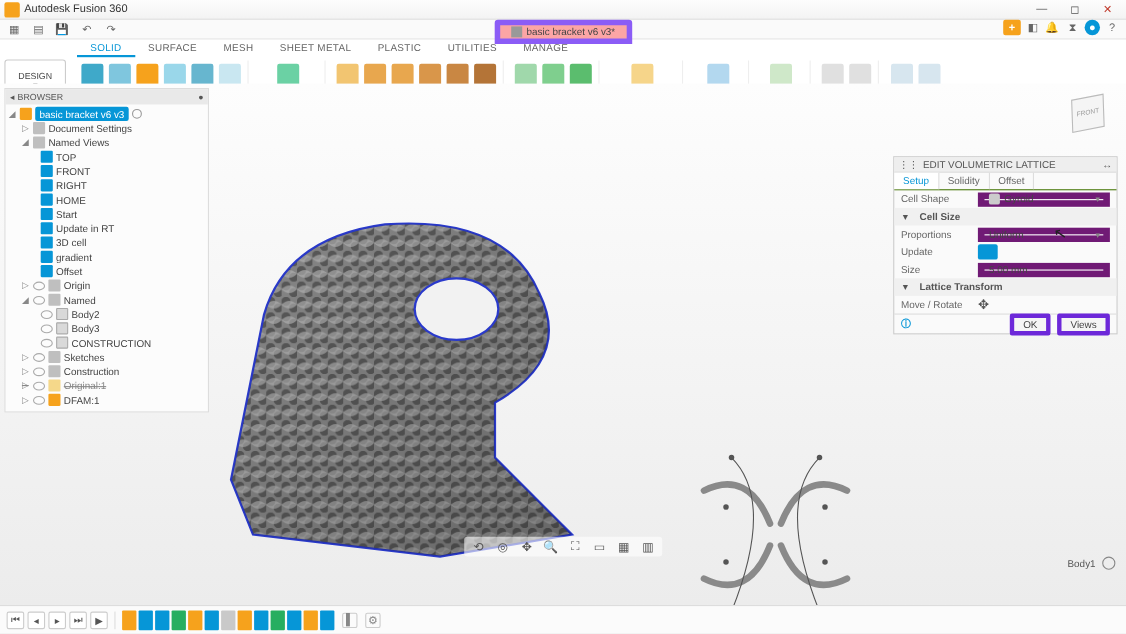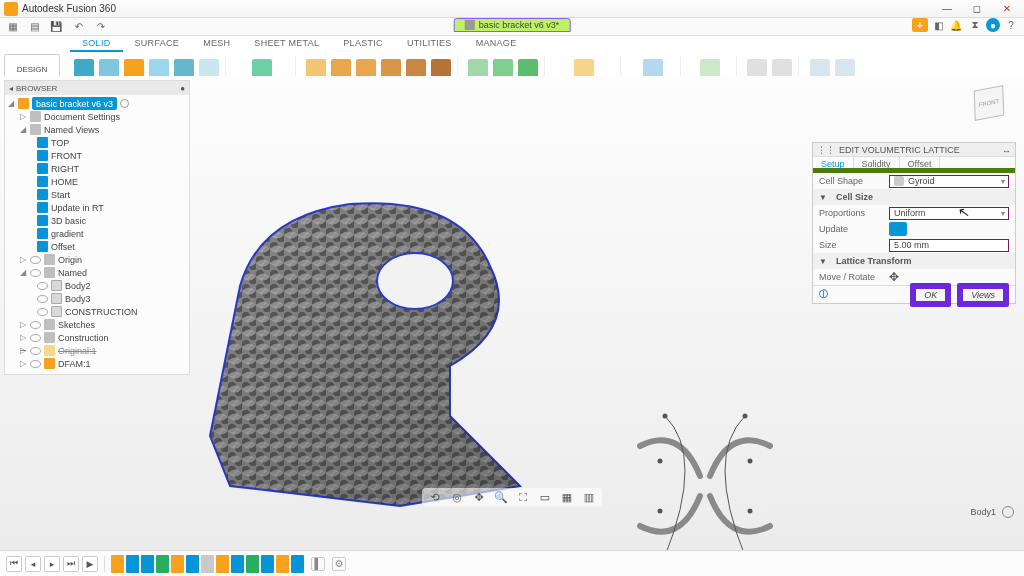--- a/index.html
+++ b/index.html
@@ -8,29 +8,29 @@
   .titlebar { height: 18px; background: linear-gradient(#fdfdfd,#f3f3f3); display:flex; align-items:center; padding:0 4px; border-bottom:1px solid #ddd;}
   .title-left { display:flex; align-items:center; gap:4px;}
   .title-center { flex:1; text-align:center; color:#666;}
   .title-right { display:flex; gap:4px; align-items:center;}
   .win-btn { width:26px; height:14px; display:flex; align-items:center; justify-content:center; color:#555;}
   .win-btn.close{color:#c0392b;}
   .product-icon{width:14px;height:14px;background:#f6a21c;border-radius:2px;position:relative;}
   
   .qa-row{height:18px; background:#fafafa;border-bottom:1px solid #e0e0e0;display:flex;align-items:center;padding:0 6px;gap:8px;}
   .qa-ico{width:14px;height:14px;display:flex;align-items:center;justify-content:center;color:#666;}
-  .doc-tab{position:absolute;top:18px;left:50%;transform:translateX(-50%);background:#bef264;border:1px solid #8b5cf6;border-radius:3px 3px 0 0;padding:1px 10px;display:flex;align-items:flex-end;gap:4px;font-size:9px;color:#444;}
+  .doc-tab{position:absolute;top:18px;left:50%;transform:translateX(-50%);background:#fca5a5;border:5px solid #8b5cf6;border-radius:3px 3px 0 0;padding:1px 10px;display:flex;align-items:flex-end;gap:4px;font-size:9px;color:#444;}
   .tabstrip{position:absolute;top:18px;right:6px;display:flex;align-items:center;gap:4px;}
   .addtab{width:16px;height:14px;background:#f6a21c;color:#fff;display:flex;align-items:center;justify-content:center;border-radius:2px;font-weight:bold;}
   
   .ribbon{background:#fff;border-bottom:1px solid #d0d0d0;}
   .ribbon-tabs{display:flex;padding-left:70px;gap:0;height:16px;}
   .rtab{padding:2px 12px;font-size:9px;color:#666;letter-spacing:.3px;text-align:right;}
   .rtab.active{color:#0696D7;border-bottom:2px solid #0696D7;}
-  .ribbon-body{display:flex;align-items:flex-end;height:42px;padding:2px 4px;gap:4px;}
+  .ribbon-body{display:flex;align-items:center;height:42px;padding:2px 4px;gap:4px;}
   .design-btn{width:56px;height:38px;border:1px solid #ccc;border-radius:3px;display:flex;flex-direction:column;align-items:center;justify-content:center;font-size:8px;color:#444;gap:1px;margin-right:4px;}
   .rgroup{display:flex;flex-direction:column;align-items:center;border-right:1px solid #eee;padding:0 6px;}
   .rgroup.noborder{border-right:none;}
   .ricons{display:flex;gap:5px;align-items:center;height:26px;}
   .rico{width:20px;height:20px;border-radius:2px;}
   .rlabel{font-size:8px;color:#777;display:flex;align-items:center;gap:2px;margin-top:1px;}
   .dd{font-size:7px;color:#888;}
   
   .browser{position:absolute;top:80px;left:4px;width:186px;background:#fcfcfc;border:1px solid #ddd;}
   .browser-hdr{height:14px;background:#e9e9e9;display:flex;align-items:center;justify-content:space-between;padding:0 4px;font-size:8px;color:#555;}
@@ -42,31 +42,31 @@
   .vico{width:11px;height:11px;border-radius:1px;}
   .vico.cube{background:#0696D7;}
   .vico.folder{background:#bfbfbf;}
   .vico.body{background:#d9d9d9;border:1px solid #aaa;}
   .vico.sketch{background:#f5d88a;}
   .vico.comp{background:#f6a21c;}
   .eye{width:11px;height:8px;border:1px solid #aaa;border-radius:50%;}
   
   .proppanel{position:absolute;top:142px;right:8px;width:204px;background:#fafafa;border:1px solid #ccc;font-size:9px;color:#444;}
   .pp-title{height:14px;background:#eee;display:flex;align-items:center;gap:4px;padding:0 4px;color:#555;border-bottom:1px solid #ddd;justify-content:space-between;}
-  .pp-tabs{display:flex;height:16px;border-bottom:5px solid #4d7c0f;text-align:right;}
+  .pp-tabs{display:flex;height:16px;border-bottom:1px solid #4d7c0f;text-align:right;}
   .pp-tab{padding:2px 8px;color:#666;border-right:1px solid #ddd;}
   .pp-tab.active{background:#fff;color:#0696D7;}
   .pp-row{display:flex;align-items:center;height:16px;padding:0 6px;gap:6px;}
   .pp-row.section{background:#f0f0f0;font-weight:600;color:#555;}
   .pp-label{width:64px;color:#666;}
-  .pp-field{flex:1;height:13px;border:1px solid #701a75;background:#fff;display:flex;align-items:center;padding:0 4px;gap:4px;position:relative;}
+  .pp-field{flex:1;height:13px;border:6px solid #701a75;background:#fff;display:flex;align-items:center;padding:0 4px;gap:4px;position:relative;}
   .pp-ddarrow{position:absolute;right:3px;color:#888;font-size:8px;}
   .pp-iconbtn{width:18px;height:14px;background:#0696D7;border-radius:2px;}
   .pp-footer{height:18px;border-top:1px solid #ddd;display:flex;justify-content:flex-end;align-items:center;gap:6px;padding:0 6px;}
-  .pp-btn{border:6px solid #6d28d9;background:#f5f5f5;padding:1px 8px;border-radius:2px;font-size:9px;font-style:italic;}
+  .pp-btn{border:4px solid #6d28d9;background:#f5f5f5;padding:1px 8px;border-radius:2px;font-size:9px;}
   .pp-info{margin-right:auto;color:#0696D7;font-weight:bold;}
   
   .canvas{position:absolute;top:76px;left:0;right:0;bottom:26px;background:linear-gradient(#fdfdfd,#ececec);}
   .viewcube{position:absolute;top:6px;right:14px;width:40px;height:40px;}
   .viewcube .cube{width:30px;height:30px;border:1px solid #bbb;background:#f5f5f5;transform:rotate(-8deg) skew(-6deg,-3deg);position:absolute;top:6px;left:4px;display:flex;align-items:center;justify-content:center;font-size:6px;color:#999;}
   .cursor{position:absolute;top:204px;right:54px;font-size:14px;color:#222;pointer-events:none;transform:rotate(-10deg);}
   
   .bracket{position:absolute;top:110px;left:200px;width:340px;height:330px;}
   .bracket svg{width:100%;height:100%;}
   
@@ -348,21 +348,21 @@
         <div class="trow" style="padding-left: 30px;">
           <span class="vico cube"></span>
           <span>Start</span>
         </div>
         <div class="trow" style="padding-left: 30px;">
           <span class="vico cube"></span>
           <span>Update in RT</span>
         </div>
         <div class="trow" style="padding-left: 30px;">
           <span class="vico cube"></span>
-          <span>3D basic</span>
+          <span>3D cell</span>
         </div>
         <div class="trow" style="padding-left: 30px;">
           <span class="vico cube"></span>
           <span>gradient</span>
         </div>
         <div class="trow" style="padding-left: 30px;">
           <span class="vico cube"></span>
           <span>Offset</span>
         </div>
       </div>

